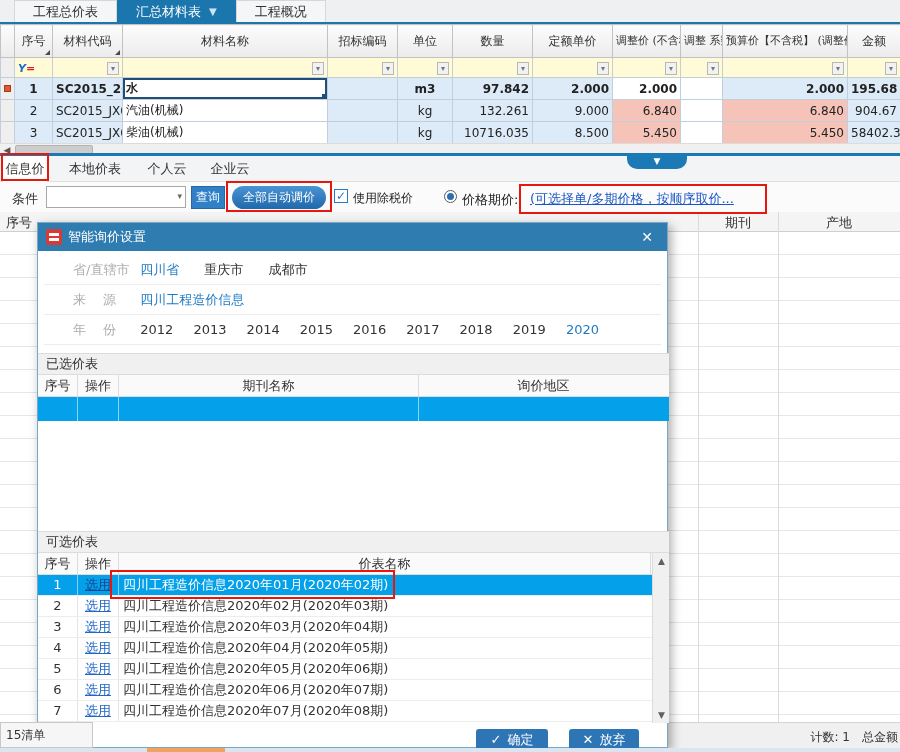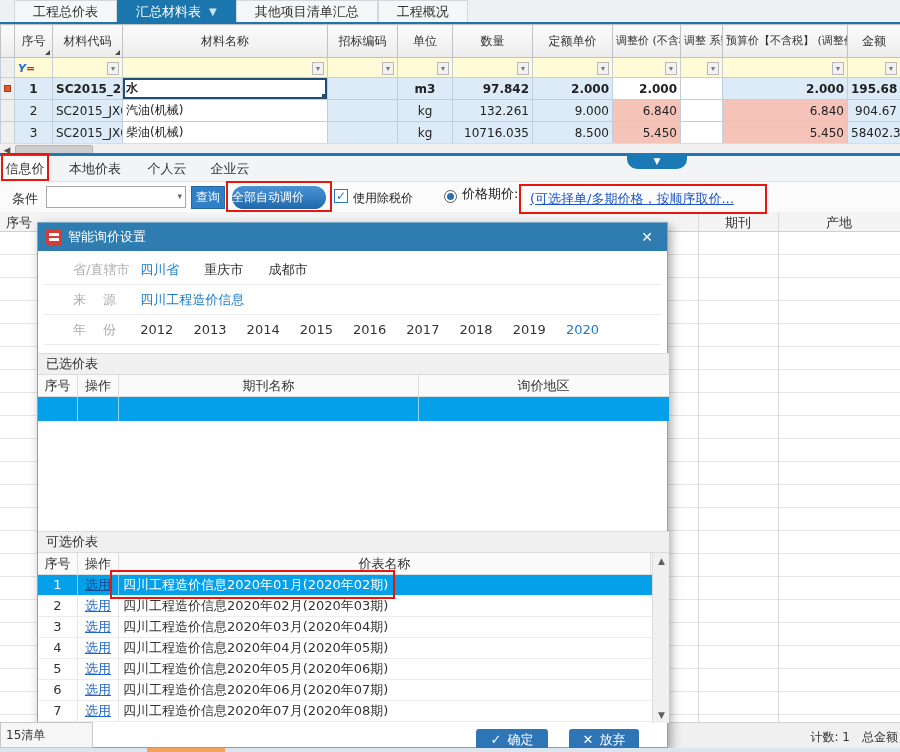--- a/index.html
+++ b/index.html
@@ -52,26 +52,26 @@
   .ptab.t1 { left:62px; width:66px; }
   .ptab.t2 { left:143px;width:48px; }
   .ptab.t3 { left:206px;width:48px; }
 
   
   .toolbar { position:absolute; left:0; top:182px; width:900px; height:30px; background:#fbfbfb; }
   .tb-label { position:absolute; left:12px; top:8px; font-size:13px; color:#333; }
   .tb-select { position:absolute; left:46px; top:4px; width:140px; height:22px; background:#fff; border:1px solid #a8a8a8; }
   .tb-select .arrow { position:absolute; right:3px; top:4px; font-size:9px; color:#666; }
   .btn-query { position:absolute; left:191px; top:4px; width:34px; height:23px; background:#2f80c6; color:#fff; border:1px solid #2367a5; font-size:12px; text-align:center; line-height:21px; }
-  .btn-pill { position:absolute; left:232px; top:4px; width:94px; height:23px; border-radius:12px; background:linear-gradient(#4a94d4,#1f68ab); color:#fff; font-size:12px; line-height:23px; }
+  .btn-pill { position:absolute; left:232px; top:4px; width:94px; height:23px; border-radius:12px; background:linear-gradient(#4a94d4,#1f68ab); color:#fff; font-size:12px; text-align:center; line-height:23px; }
   .chk { position:absolute; left:334px; top:7px; width:14px; height:14px; background:#fff; border:1px solid #2a7ac0; color:#2a7ac0; font-size:12px; font-weight:bold; line-height:12px; text-align:center; }
   .chk-label { position:absolute; left:353px; top:8px; font-size:12px; color:#222; }
   .radio { position:absolute; left:444px; top:8px; width:13px; height:13px; border:1px solid #5a5a5a; border-radius:50%; background:#fff; }
   .radio::after { content:""; position:absolute; left:2px; top:2px; width:7px; height:7px; border-radius:50%; background:#2a6fb0; }
-  .radio-label { position:absolute; left:462px; top:3px; font-size:13px; color:#222; }
+  .radio-label { position:absolute; left:462px; top:9px; font-size:13px; color:#222; }
   .period-link { position:absolute; left:530px; top:8px; font-size:13px; color:#1a56c4; text-decoration:underline; }
 
   
   .bg-header { position:absolute; left:0; top:212px; width:900px; height:20px; background:#f4f4f4; border-bottom:1px solid #cfcfcf; font-size:13px; color:#333; }
   .bg-h-seq { position:absolute; left:6px; top:2px; }
   .bg-h-journal { position:absolute; left:698px; top:2px; width:80px; text-align:center; }
   .bg-h-origin  { position:absolute; left:778px; top:2px; width:122px; text-align:center; }
   .bg-rows { position:absolute; left:0; top:232px; width:900px; height:490px; background:repeating-linear-gradient(to bottom,#ffffff 0 22px,#e6e6e6 22px 23px); }
   .bg-vline { position:absolute; top:212px; width:1px; height:510px; background:#dadada; }
 
@@ -137,21 +137,20 @@
 <body>
 
 <div id="app">
 
   <div class="top-tabs">
     <div class="ttab">工程总价表</div>
     <div class="ttab active">
       <span>汇总材料表</span>
       <span class="caret">▼</span>
     </div>
-    <div class="ttab">其他项目清单汇总</div>
     <div class="ttab">工程概况</div>
   </div>
 
   <table class="mat">
     <colgroup>
       <col style="width:14px">
         <col style="width:38px">
         <col style="width:70px">
         <col style="width:205px">
       <col style="width:70px">

